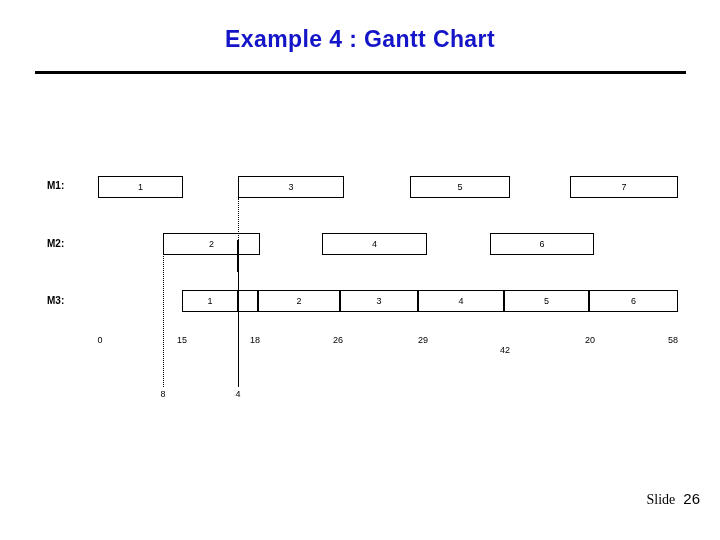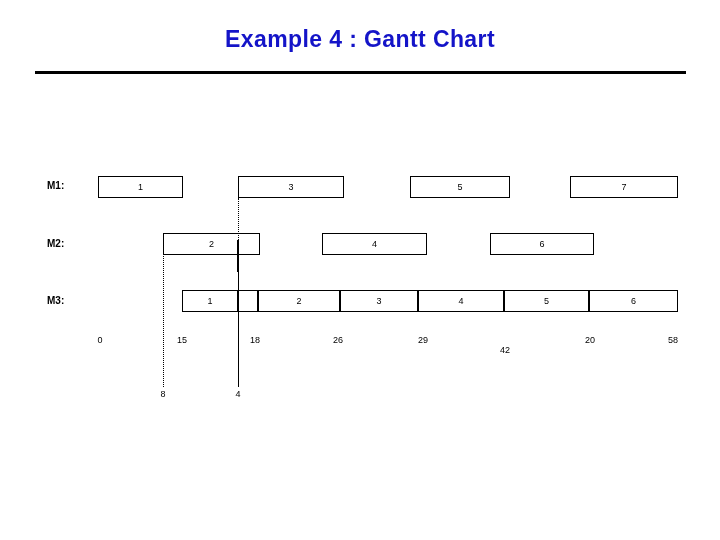--- a/index.html
+++ b/index.html
@@ -217,14 +217,17 @@
     <div class="tick-label" style="left:408px; top:335px; width:30px;">29</div>
     <div class="tick-label" style="left:490px; top:345px; width:30px;">42</div>
     <div class="tick-label" style="left:575px; top:335px; width:30px;">20</div>
     <div class="tick-label" style="left:658px; top:335px; width:30px;">58</div>
 
     <div class="drop-label" style="left:148px; top:389px; width:30px;">8</div>
     <div class="drop-label" style="left:223px; top:389px; width:30px;">4</div>
 
   </div>
 
+  <div id="footer">
+    <span id="footer-slide-word">Slide</span><span id="footer-slide-number">26</span>
+  </div>
 
 </div>
 
 </body></html>

